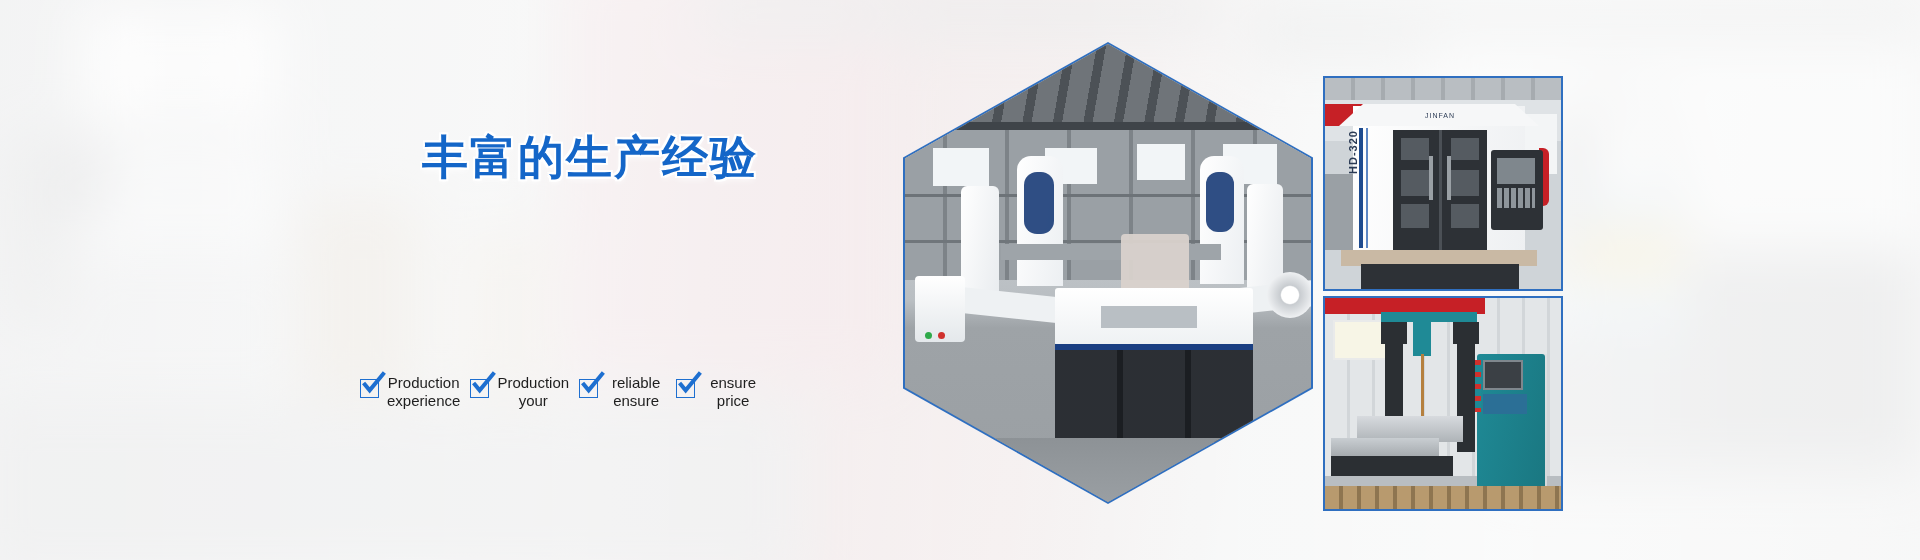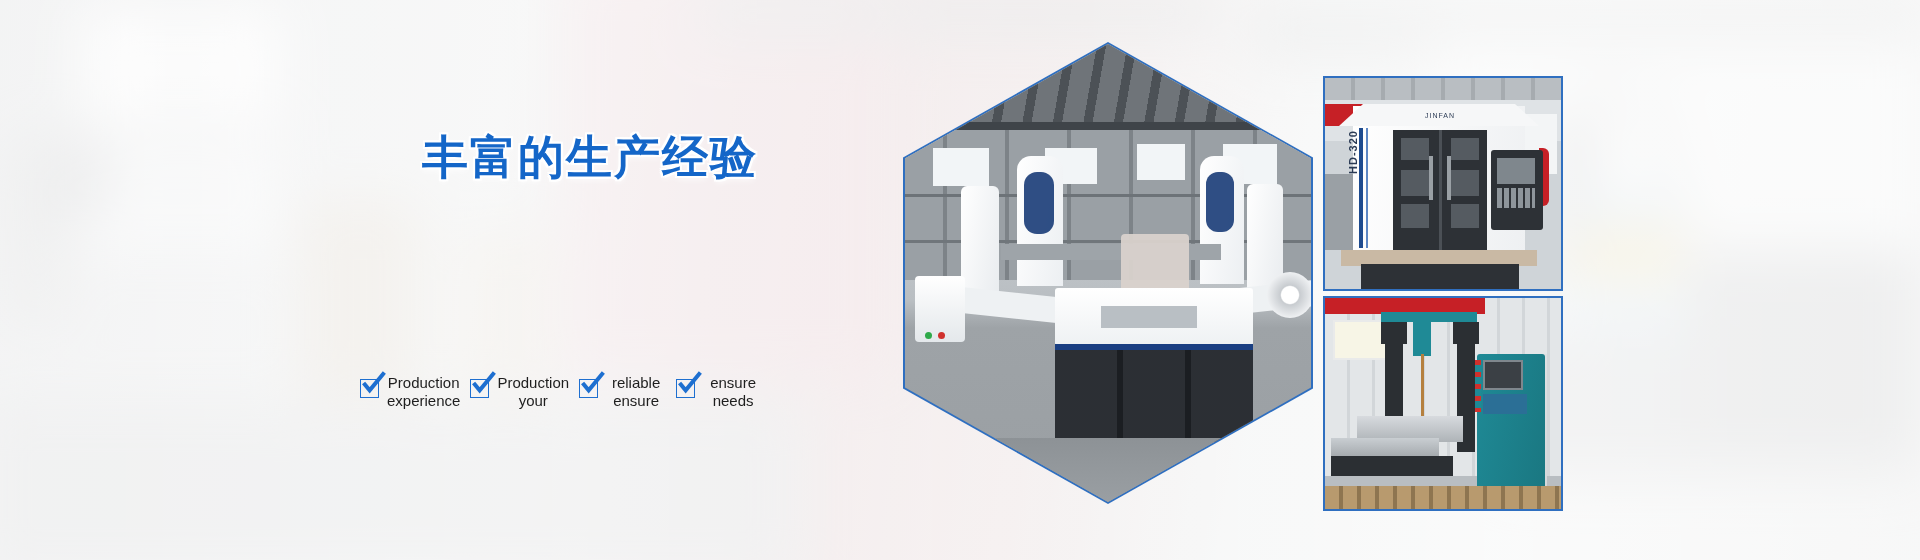--- a/index.html
+++ b/index.html
@@ -350,21 +350,21 @@
         </span>
         <span class="feature-label"><span>reliable</span><br><span>ensure</span></span>
       </div>
 
       <div class="feature">
         <span class="chk">
           <svg viewBox="0 0 24 24">
               <path d="M3 12 L8 18 L22 1" fill="none" stroke="#1e6fd0" stroke-width="4.2" stroke-linecap="square"></path>
             </svg>
         </span>
-        <span class="feature-label"><span>ensure</span><br><span>needs</span></span>
+        <span class="feature-label"><span>ensure</span><br><span>price</span></span>
       </div>
 
     </div>
   </div>
 
   <div class="hex-wrap">
     <div class="hex-border"></div>
     <div class="hex-photo">
       <div class="scene">
         <div class="s roof"></div>

